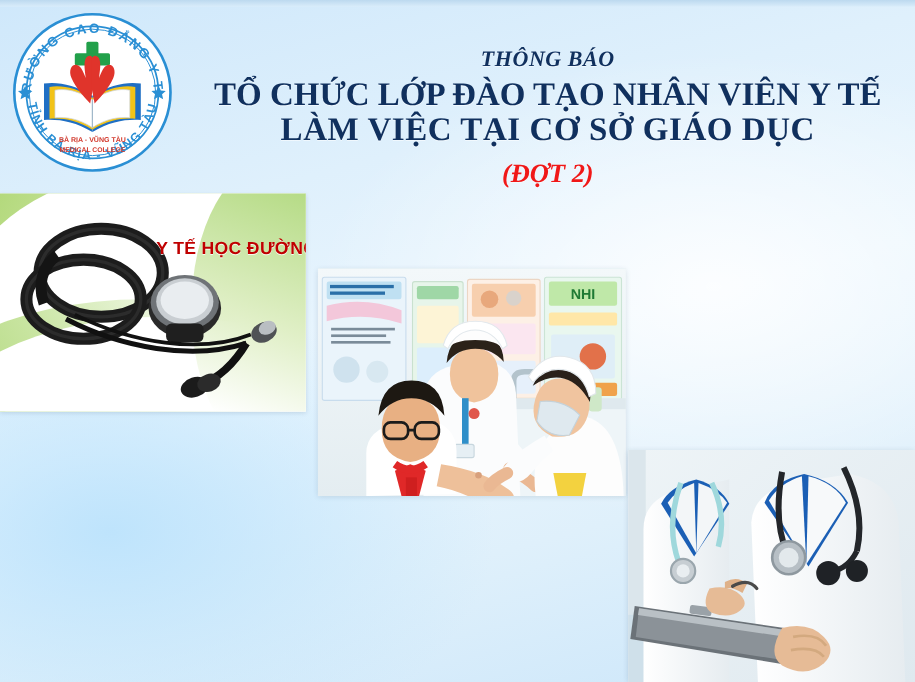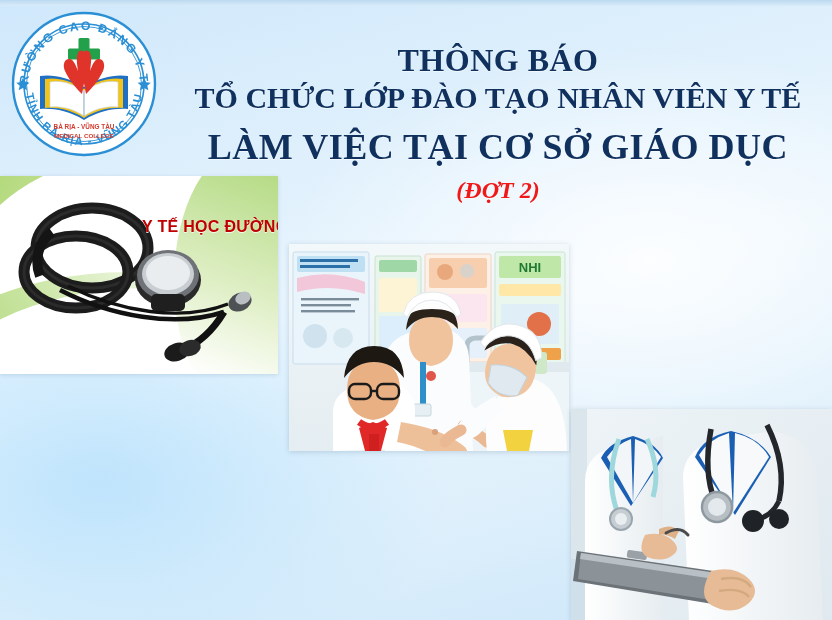--- a/index.html
+++ b/index.html
@@ -28,23 +28,23 @@
   .titleblock{
     position:absolute;left:168px;top:44px;width:660px;
     text-align:center;line-height:1.0;
   }
   .tline{
     color:#10305e;font-weight:bold;letter-spacing:.5px;
     font-family:"Liberation Serif", serif;
     text-shadow:0 1px 0 rgba(255,255,255,.55);
     white-space:nowrap;
   }
-  .t1{font-size:32px;margin-bottom:7px;}
-  .t2{font-size:30px;margin-bottom:16px;letter-spacing:0px;transform:scaleX(1.0);}
-  .t3{font-size:36px;margin-bottom:4px;}
+  .t1{font-size:20px;margin-bottom:7px;font-style:italic;}
+  .t2{font-size:30px;margin-bottom:2px;letter-spacing:0px;transform:scaleX(1.0);}
+  .t3{font-size:30px;margin-bottom:4px;}
   .t4{
     color:#f01818;font-size:24px;font-style:italic;font-weight:bold;
     font-family:"Liberation Serif", serif;margin-top:13px;
     text-shadow:0 1px 0 rgba(255,255,255,.5);
   }
 
   
   .photo-steth{
     position:absolute;left:0px;top:176px;width:278px;height:198px;
     overflow:hidden;background:#fff;

